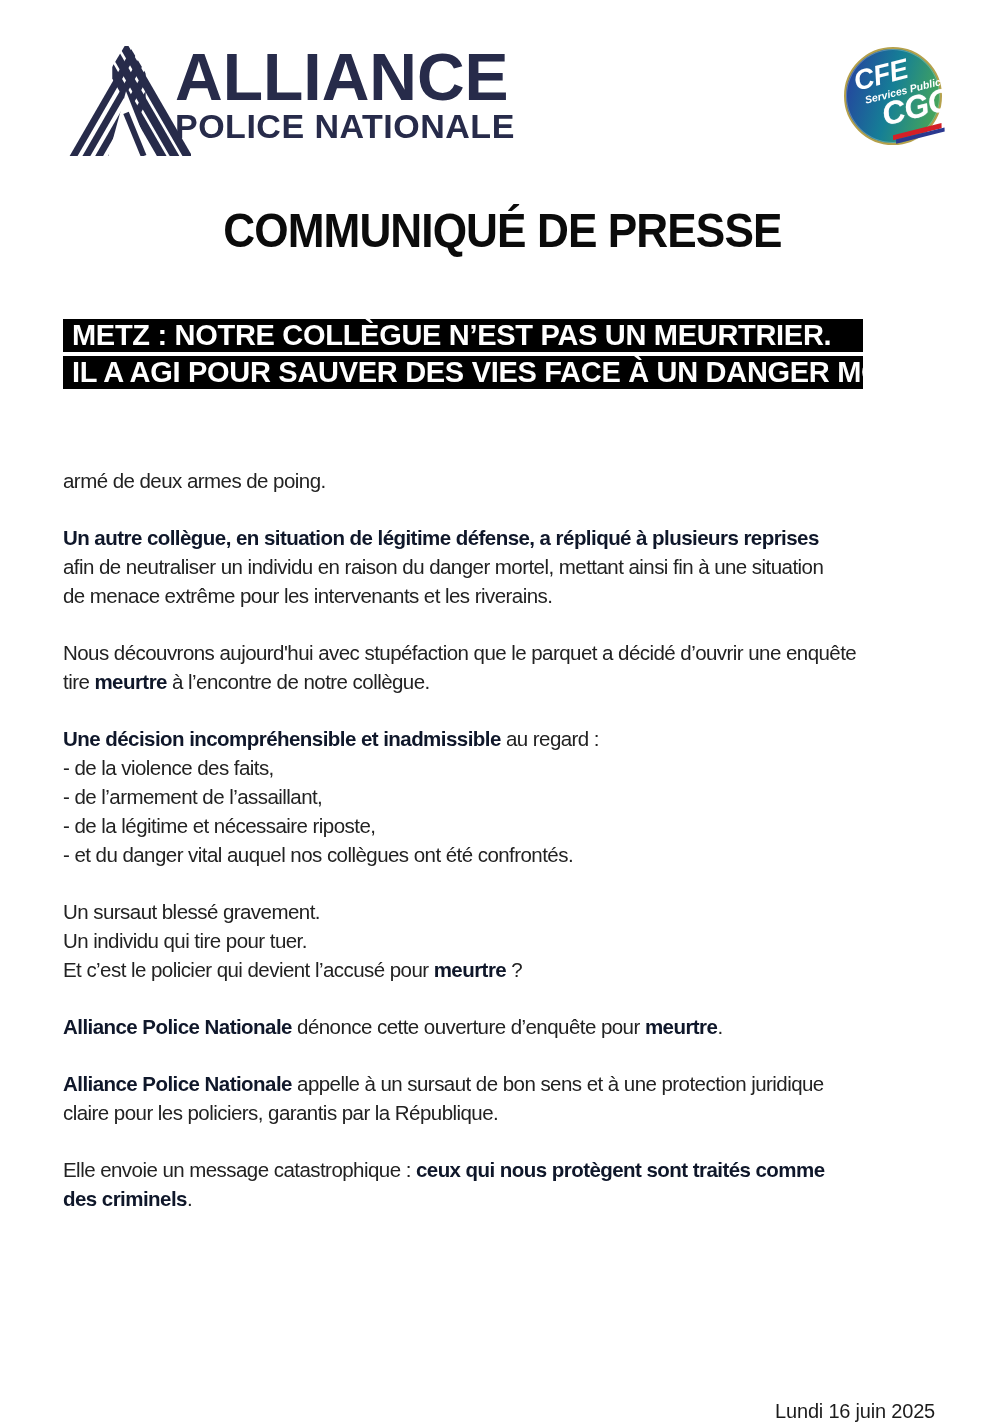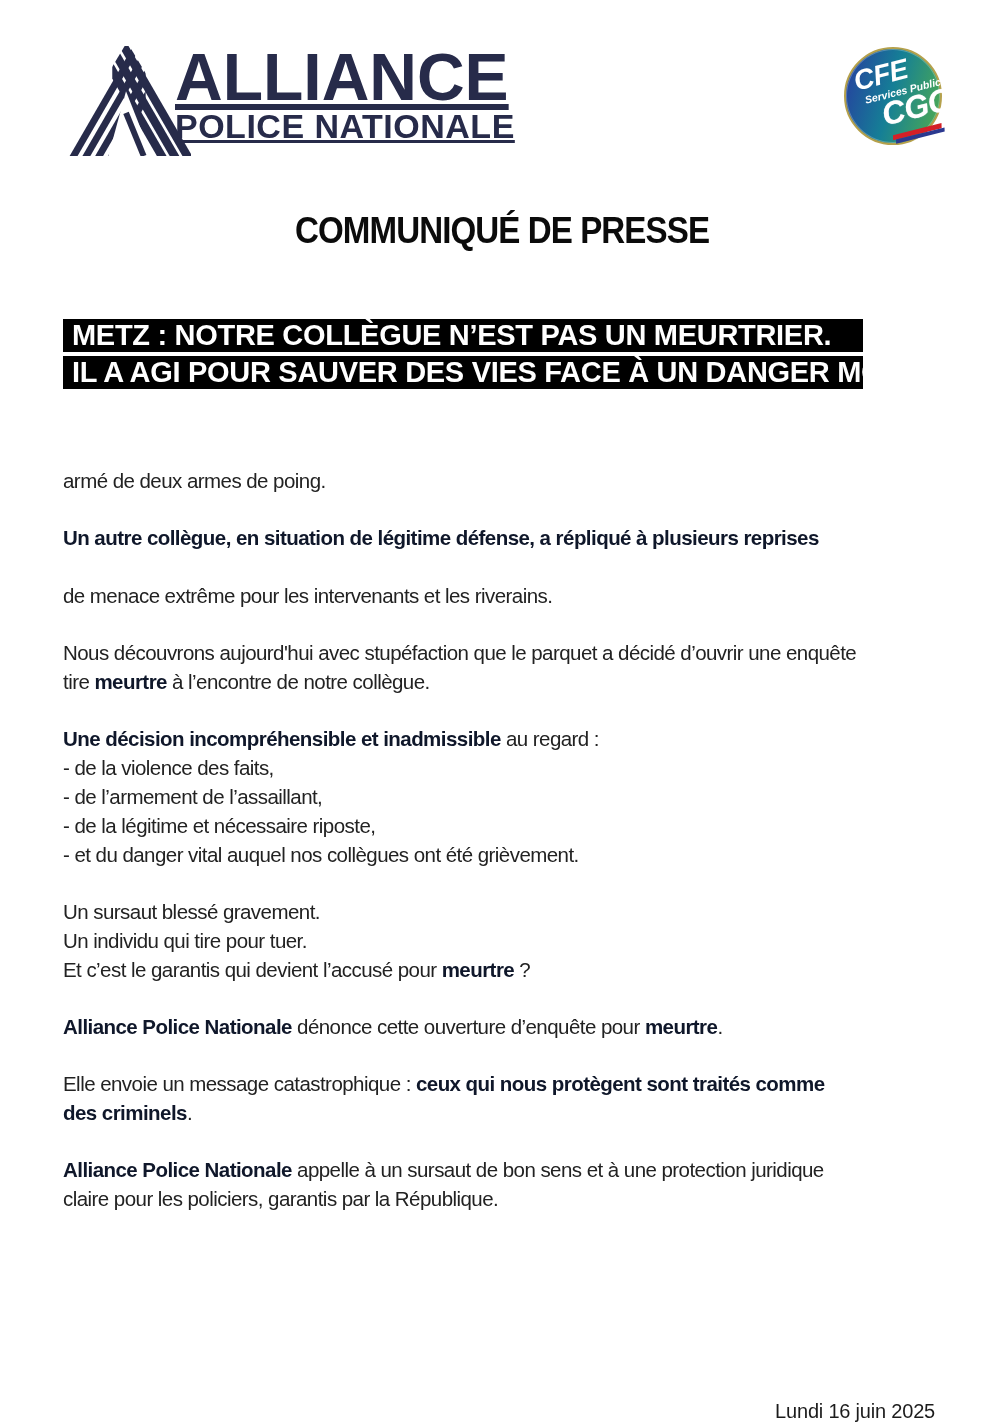--- a/index.html
+++ b/index.html
@@ -23,21 +23,21 @@
     margin:0 auto;
     background:var(--page-bg);
     font-family:"Liberation Sans","DejaVu Sans",sans-serif;
     color:var(--text);
     overflow:hidden;
   }
   
   .header{position:absolute;top:0;left:0;width:100%;height:170px;}
   .brand{position:absolute;left:63px;top:46px;display:flex;align-items:flex-start;}
   .amark{width:128px;height:110px;display:block;}
-  .brand-text{margin-left:-16px;color:var(--navy);text-decoration:underline;}
+  .brand-text{margin-left:-16px;color:var(--navy);}
   .brand-line1{
     font-size:66px;font-weight:bold;line-height:62px;
     letter-spacing:0px;white-space:nowrap;
   }
   .brand-line2{
     font-size:34px;font-weight:bold;line-height:36px;
     letter-spacing:0.5px;white-space:nowrap;
   }
   .badge{
     position:absolute;left:844px;top:47px;width:98px;height:98px;
@@ -60,21 +60,21 @@
     font-size:32px;font-weight:bold;font-style:italic;letter-spacing:-0.5px;
     text-shadow:0 0 1px rgba(255,255,255,.6);
   }
   .badge-inner .bar{position:absolute;display:block;transform:skewX(-12deg);}
   .badge-inner .bar-red{left:37px;top:85px;width:50px;height:4.5px;background:var(--badge-red);}
   .badge-inner .bar-blue{left:39px;top:89.5px;width:50px;height:3.5px;background:var(--badge-stripe-blue);}
   
   .title{
     margin-top:206px;
     text-align:center;
-    font-size:36px;line-height:50px;font-weight:bold;color:#0b0b0b;
+    font-size:48px;line-height:50px;font-weight:bold;color:#0b0b0b;
     white-space:nowrap;
   }
   .title-inner{display:inline-block;transform:scaleX(0.92);transform-origin:center;letter-spacing:-1px;}
   
   .banner{margin:63px 0 0 63px;width:800px;border-radius:25px;}
   .banner-line{
     background:var(--banner-bg);color:var(--banner-text);
     height:33px;line-height:33px;
     font-size:29px;font-weight:bold;letter-spacing:-0.3px;
     padding-left:9px;margin-bottom:4px;
@@ -147,24 +147,24 @@
 
   <h1 class="title"><span class="title-inner">COMMUNIQUÉ DE PRESSE</span></h1>
 
   <div class="banner">
       <div class="banner-line">METZ : NOTRE COLLÈGUE N’EST PAS UN MEURTRIER.</div>
       <div class="banner-line">IL A AGI POUR SAUVER DES VIES FACE À UN DANGER MORTEL.</div>
     </div>
 
   <main class="body">
       <p class="para"><br><span>armé de deux armes de poing.</span></p>
-      <p class="para"><strong>Un autre collègue, en situation de légitime défense, a répliqué à plusieurs reprises</strong><br><br><span>de menace extrême pour les intervenants et les riverains.</span></p>
+      <p class="para"><strong>Un autre collègue, en situation de légitime défense, a répliqué à plusieurs reprises</strong><br><span>afin de neutraliser un individu en raison du danger mortel, mettant ainsi fin à une situation</span><br><span>de menace extrême pour les intervenants et les riverains.</span></p>
       <p class="para"><span>Nous découvrons aujourd'hui avec stupéfaction que le parquet a décidé d’ouvrir une enquête</span><br><span>tire </span><strong>meurtre</strong><span> à l’encontre de notre collègue.</span></p>
-      <p class="para"><strong>Une décision incompréhensible et inadmissible</strong><span> au regard :</span><br><span>- de la violence des faits,</span><br><span>- de l’armement de l’assaillant,</span><br><span>- de la légitime et nécessaire riposte,</span><br><span>- et du danger vital auquel nos collègues ont été grièvement.</span></p>
-      <p class="para"><span>Un sursaut blessé gravement.</span><br><span>Un individu qui tire pour tuer.</span><br><span>Et c’est le garantis qui devient l’accusé pour </span><strong>meurtre</strong><span> ?</span></p>
+      <p class="para"><strong>Une décision incompréhensible et inadmissible</strong><span> au regard :</span><br><span>- de la violence des faits,</span><br><span>- de l’armement de l’assaillant,</span><br><span>- de la légitime et nécessaire riposte,</span><br><span>- et du danger vital auquel nos collègues ont été confrontés.</span></p>
+      <p class="para"><span>Un sursaut blessé gravement.</span><br><span>Un individu qui tire pour tuer.</span><br><span>Et c’est le policier qui devient l’accusé pour </span><strong>meurtre</strong><span> ?</span></p>
       <p class="para"><strong>Alliance Police Nationale</strong><span> dénonce cette ouverture d’enquête pour </span><strong>meurtre</strong><span>.</span></p>
+      <p class="para"><strong>Alliance Police Nationale</strong><span> appelle à un sursaut de bon sens et à une protection juridique</span><br><span>claire pour les policiers, garantis par la République.</span></p>
       <p class="para"><span>Elle envoie un message catastrophique : </span><strong>ceux qui nous protègent sont traités comme</strong><br><strong>des criminels</strong><span>.</span></p>
-      <p class="para"><strong>Alliance Police Nationale</strong><span> appelle à un sursaut de bon sens et à une protection juridique</span><br><span>claire pour les policiers, garantis par la République.</span></p>
     </main>
 
   <div class="date">Lundi 16 juin 2025</div>
 
 </div>
 
 </body></html>

